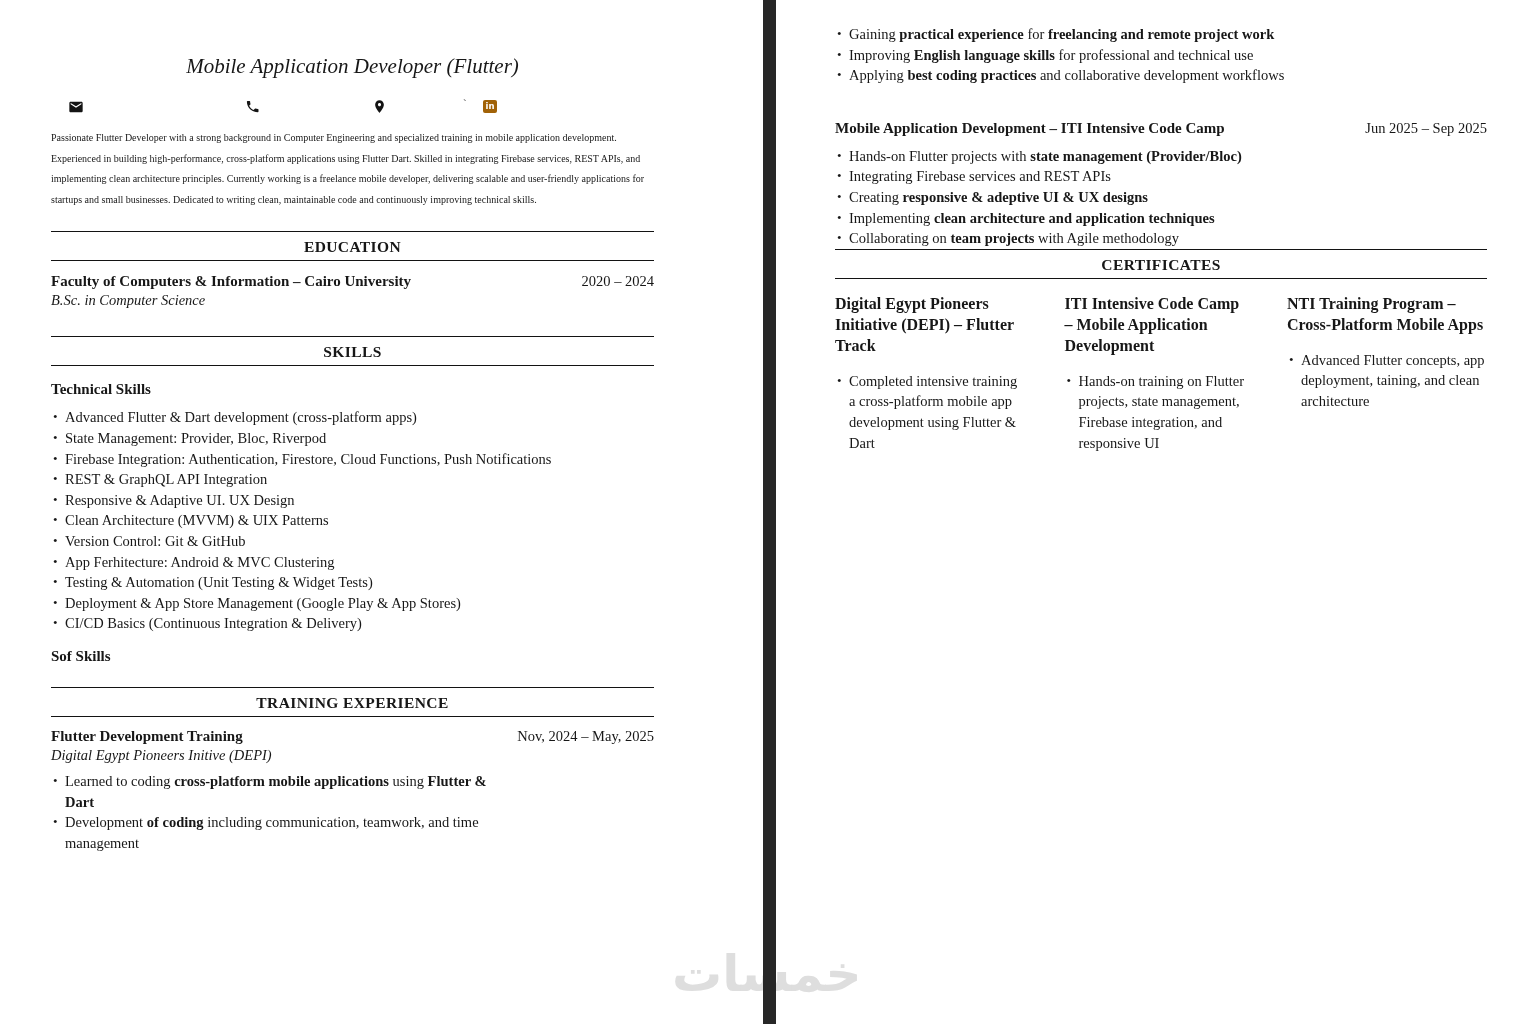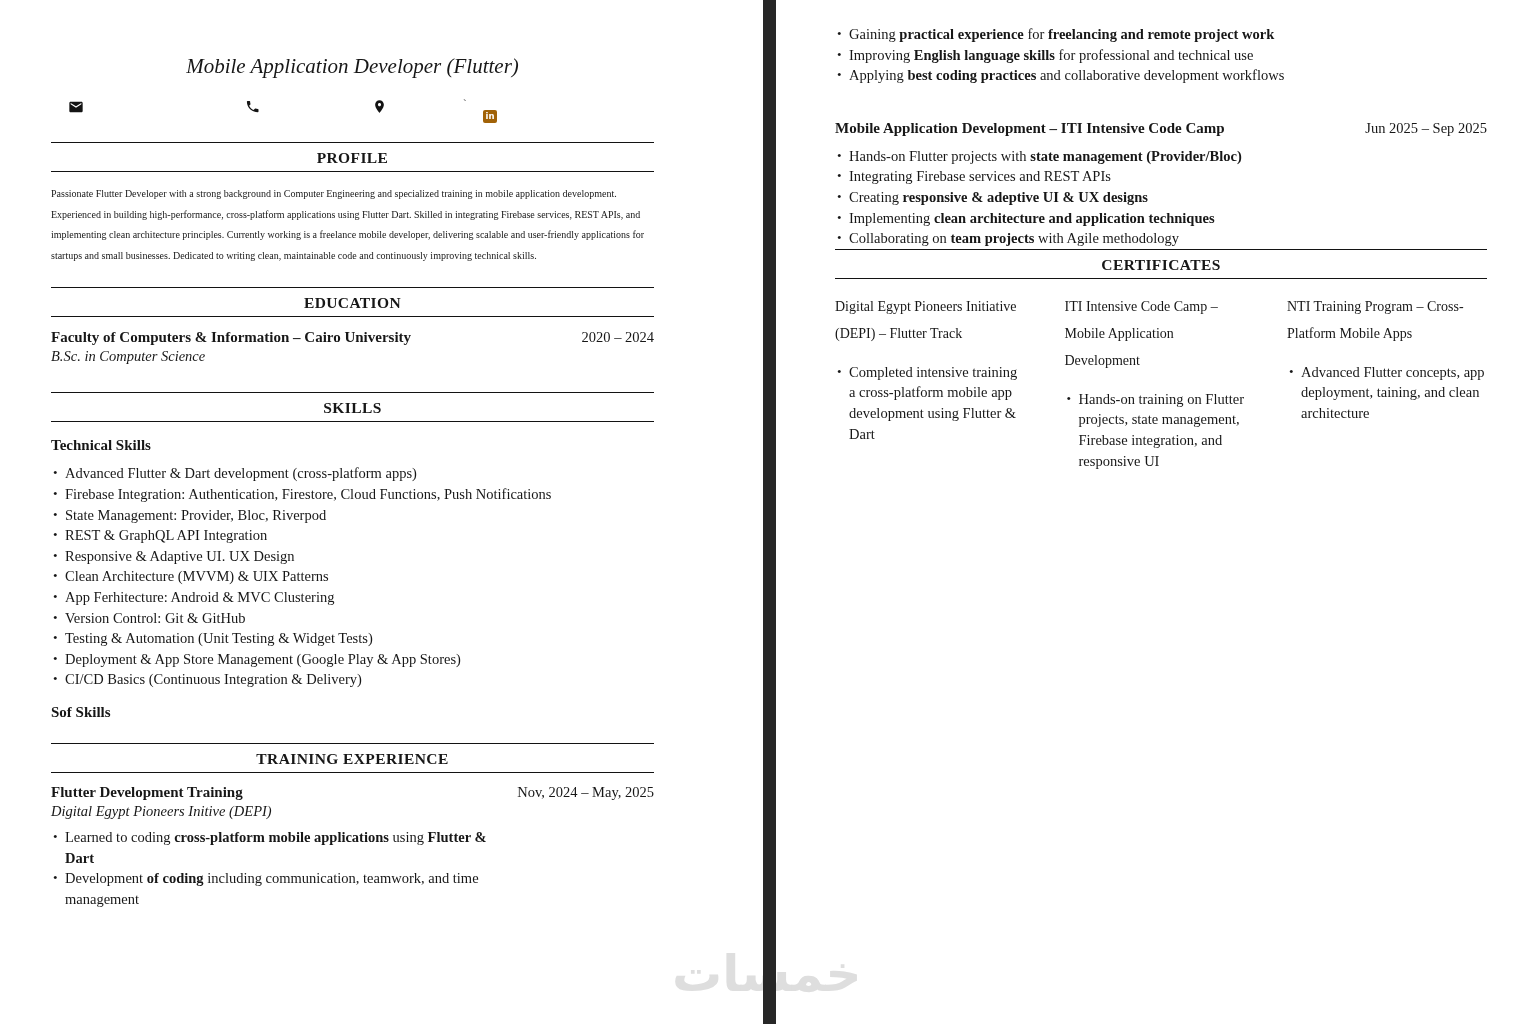--- a/index.html
+++ b/index.html
@@ -19,21 +19,21 @@
     font-family:"DejaVu Sans",sans-serif; font-size:50px; font-weight:bold;
     color:#dedede; direction:rtl; letter-spacing:2px;
   }
 
   .cv-title { margin-top:54px; text-align:center; font-style:italic; font-weight:500; font-size:21px; }
 
   .contacts { position:relative; height:17px; margin-top:20px; }
   .contacts .ic { position:absolute; top:0; width:16px; height:16px; }
   .contacts .ic svg { display:block; }
   .badge {
-    position:absolute; top:11px; width:14px; height:13px; background:#a16207; color:#fff;
+    position:absolute; top:1px; width:14px; height:13px; background:#a16207; color:#fff;
     font-family:"DejaVu Sans",sans-serif; font-size:8.5px; font-weight:bold;
     text-align:center; line-height:13px; border-radius:2px;
   }
   .tickmark { position:absolute; top:-2px; font-size:11px; color:#444; }
 
   .sec {
     border-top:1.5px solid #131313; border-bottom:1.5px solid #131313;
     text-align:center; font-weight:bold; font-size:15.5px;
     padding:6px 0 4px; letter-spacing:0.4px;
   }
@@ -48,21 +48,21 @@
 
   .sub-title { font-weight:bold; font-size:15px; line-height:20px; }
 
   ul.bullets { list-style:none; }
   ul.bullets li { position:relative; padding-left:14px; font-size:14.5px; line-height:20.6px; }
   ul.bullets li::before { content:"•"; position:absolute; left:2px; top:0; font-size:13px; }
   b { font-weight:700; }
 
   .certs { display:flex; justify-content:space-between; margin-top:14px; }
   .cert-col1 { width:192px; } .cert-col2 { width:185px; } .cert-col3 { width:200px; }
-  .cert-title { font-weight:normal; font-size:14px; line-height:27px; }
+  .cert-title { font-weight:bold; font-size:16px; line-height:21px; }
   .cert ul.bullets { margin-top:15px; }
 </style>
 </head>
 <body>
 
 <div class="canvas">
 
   <section class="page page-left">
 
     <h1 class="cv-title">Mobile Application Developer (Flutter)</h1>
@@ -80,41 +80,40 @@
       </span>
       <span class="ic" style="left:321px">
         <svg width="15" height="15" viewBox="0 0 24 24" fill="#141414">
             <path d="M12 2C8.1 2 5 5.1 5 9c0 5.2 7 13 7 13s7-7.8 7-13c0-3.9-3.1-7-7-7zm0 9.5c-1.4 0-2.5-1.1-2.5-2.5S10.6 6.5 12 6.5s2.5 1.1 2.5 2.5S13.4 11.5 12 11.5z"></path>
           </svg>
       </span>
       <span class="tickmark" style="left:412px">`</span>
       <span class="badge" style="left:432px">in</span>
     </div>
 
-    <div class="sec mt26">PROFILE</div>
     <p class="body-text">Passionate Flutter Developer with a strong background in Computer Engineering and specialized training in mobile application development. Experienced in building high-performance, cross-platform applications using Flutter Dart. Skilled in integrating Firebase services, REST APIs, and implementing clean architecture principles. Currently working is a freelance mobile developer, delivering scalable and user-friendly applications for startups and small businesses. Dedicated to writing clean, maintainable code and continuously improving technical skills.</p>
 
     <div class="sec mt21">EDUCATION</div>
     <div class="row" style="margin-top:12px">
       <span class="entry-title">Faculty of Computers &amp; Information – Cairo University</span>
       <span class="entry-dates">2020 – 2024</span>
     </div>
     <div class="italic-line">B.Sc. in Computer Science</div>
 
     <div class="sec mt26">SKILLS</div>
     <div class="sub-title" style="margin-top:13px">Technical Skills</div>
     <ul class="bullets" style="margin-top:8px">
         <li><span>Advanced Flutter &amp; Dart development (cross-platform apps)</span></li>
+        <li><span>State Management: Provider, Bloc, Riverpod</span></li>
         <li><span>Firebase Integration: Authentication, Firestore, Cloud Functions, Push Notifications</span></li>
-        <li><span>State Management: Provider, Bloc, Riverpod</span></li>
         <li><span>REST &amp; GraphQL API Integration</span></li>
         <li><span>Responsive &amp; Adaptive UI. UX Design</span></li>
         <li><span>Clean Architecture (MVVM) &amp; UIX Patterns</span></li>
+        <li><span>Version Control: Git &amp; GitHub</span></li>
         <li><span>App Ferhitecture: Android &amp; MVC Clustering</span></li>
-        <li><span>Version Control: Git &amp; GitHub</span></li>
         <li><span>Testing &amp; Automation (Unit Testing &amp; Widget Tests)</span></li>
         <li><span>Deployment &amp; App Store Management (Google Play &amp; App Stores)</span></li>
         <li><span>CI/CD Basics (Continuous Integration &amp; Delivery)</span></li>
       </ul>
     <div class="sub-title" style="margin-top:12px">Sof Skills</div>
 
     <div class="sec mt21">TRAINING EXPERIENCE</div>
     <div class="row" style="margin-top:11px">
       <span class="entry-title">Flutter Development Training</span>
       <span class="entry-dates">Nov, 2024 – May, 2025</span>

